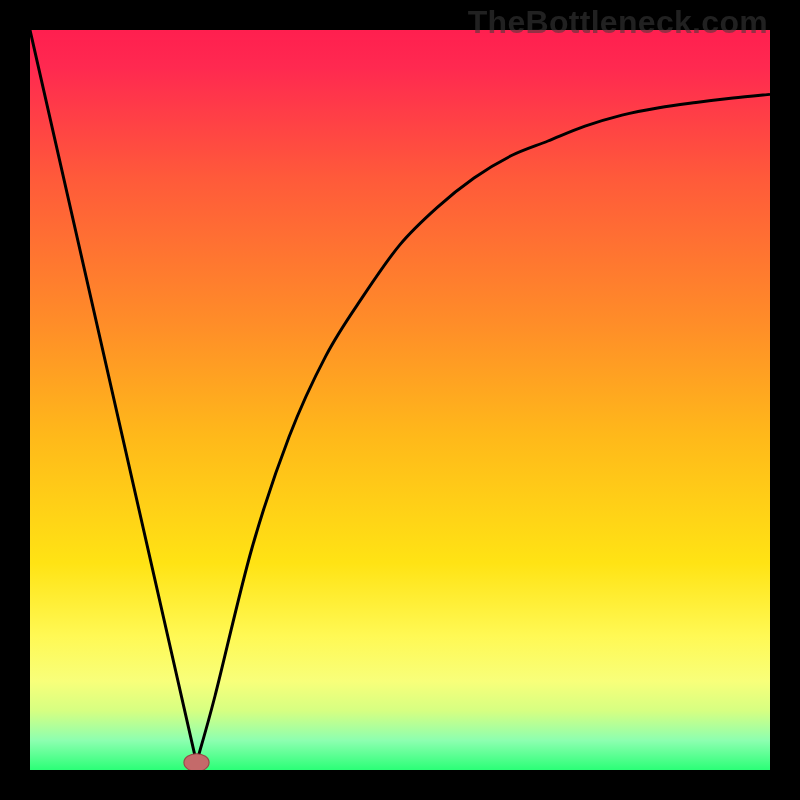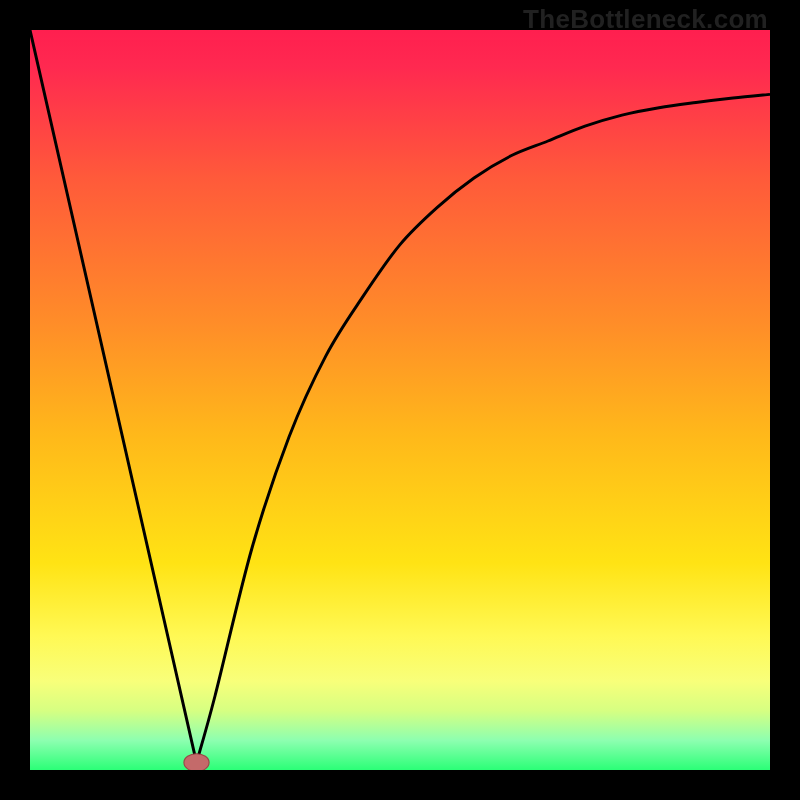--- a/index.html
+++ b/index.html
@@ -29,21 +29,21 @@
 }
 .curve {
   position: absolute;
   inset: 0;
   pointer-events: none;
 }
 .watermark {
   position: absolute;
   top: 4px;
   right: 32px;
-  font-size: 26px;
+  font-size: 32px;
   font-weight: 600;
   color: rgba(60, 60, 60, 0.55);
   letter-spacing: 0.3px;
   user-select: none;
 }
 </style>
 </head>
 <body>
 
 <div class="container">

